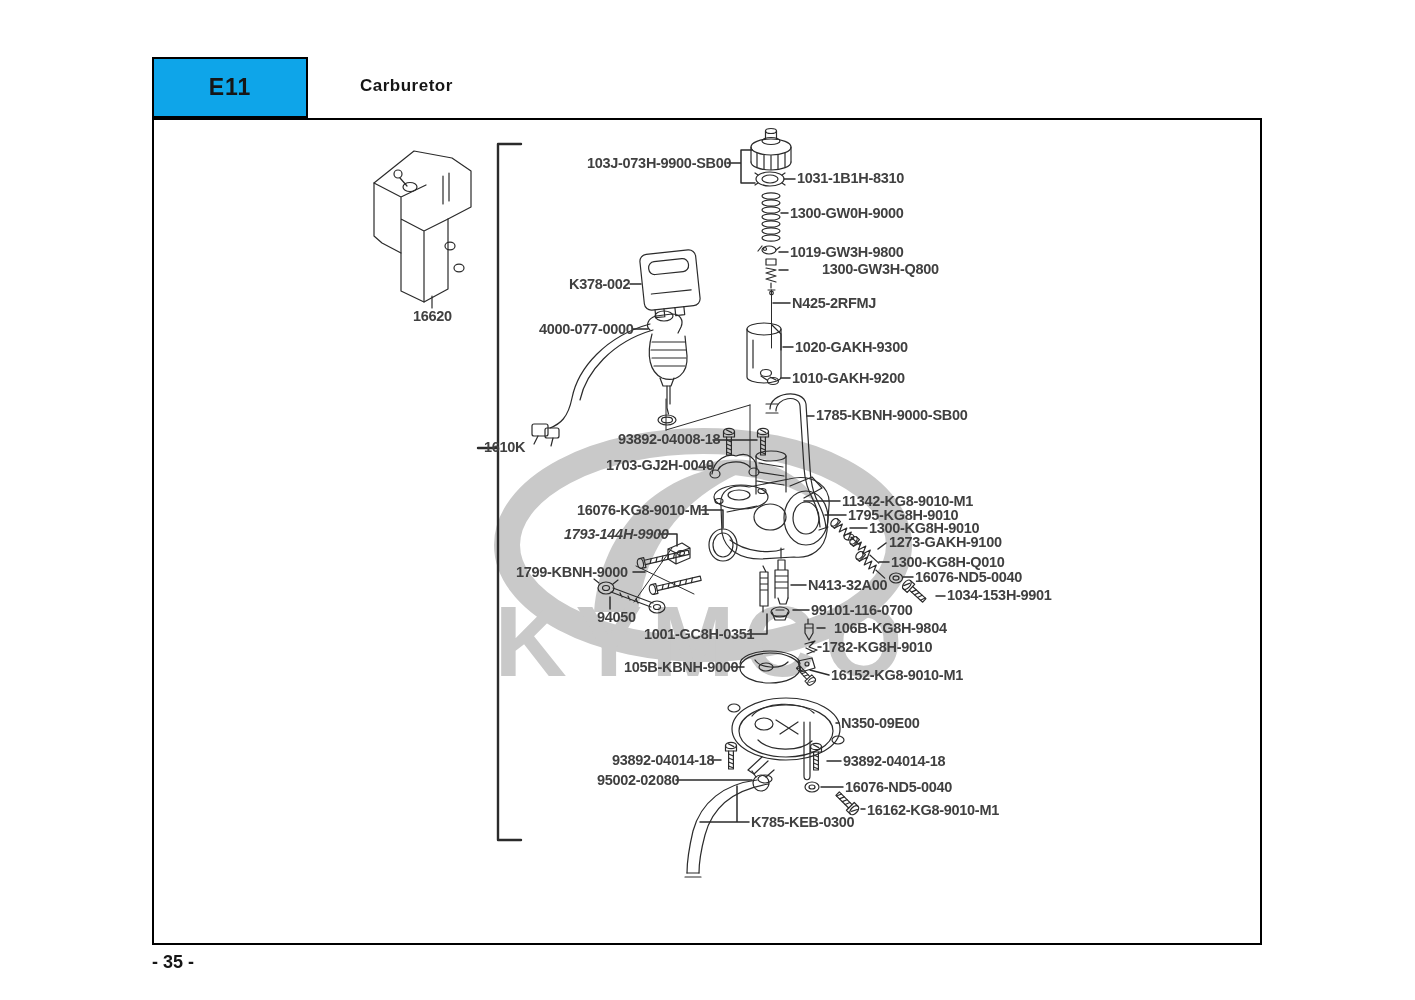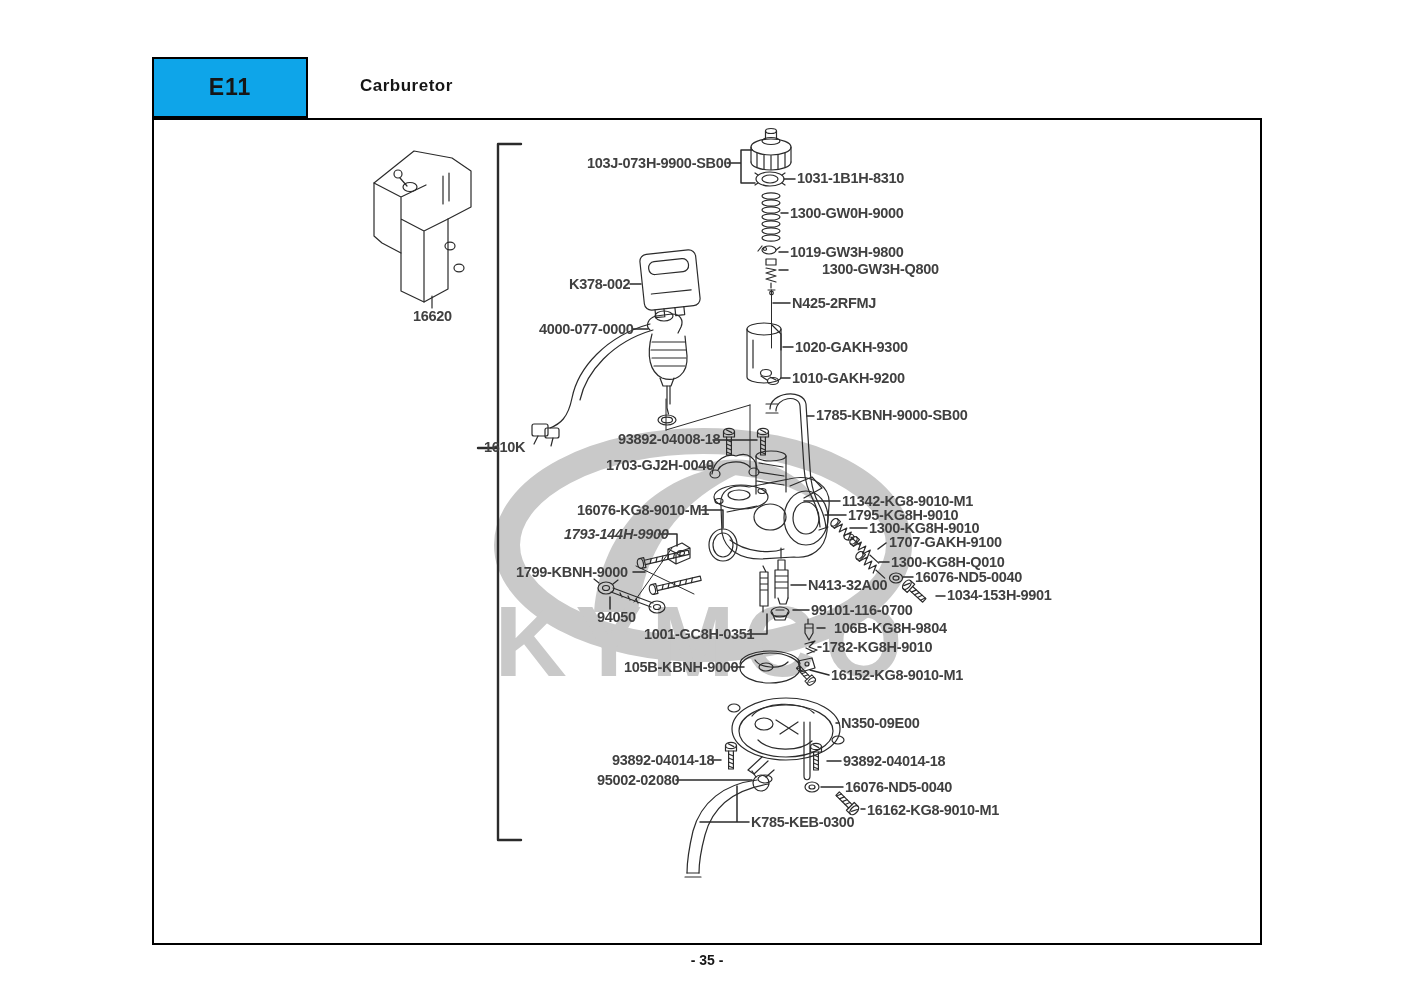--- a/index.html
+++ b/index.html
@@ -7,22 +7,22 @@
        font-family:"Liberation Sans",sans-serif;color:#161616;}
   .page{position:absolute;inset:0;}
   .main-box{position:absolute;left:152px;top:118px;width:1110px;height:827px;
             border:2px solid #000;box-sizing:border-box;background:transparent;}
   .code-box{position:absolute;left:152px;top:57px;width:156px;height:61px;
             border:2px solid #000;box-sizing:border-box;display:flex;
             align-items:center;justify-content:center;background:#0ea5e9;}
   .code-box span{font-size:23px;font-weight:700;letter-spacing:1px;}
   .doc-title{position:absolute;left:360px;top:76px;font-size:17px;font-weight:700;
              letter-spacing:0.5px;}
-  .page-number{position:absolute;left:152px;top:952px;width:1110px;text-align:center;
-               font-size:14px;font-weight:700;}
+  .page-number{position:absolute;left:152px;top:952px;width:1110px;text-align:left;
+               font-size:18px;font-weight:700;}
   svg.diagram{position:absolute;left:0;top:0;}
   .labels{position:absolute;inset:0;pointer-events:none;}
   .part-label{position:absolute;font-size:14.5px;font-weight:700;color:#404040;
               white-space:nowrap;letter-spacing:-0.3px;line-height:1.1;}
 </style>
 </head>
 <body>
 
 <div class="page">
 
@@ -295,21 +295,21 @@
       <span class="part-label" style="left: 795px; top: 340px;">1020-GAKH-9300</span>
       <span class="part-label" style="left: 792px; top: 371px;">1010-GAKH-9200</span>
       <span class="part-label" style="left: 816px; top: 408px;">1785-KBNH-9000-SB00</span>
       <span class="part-label" style="left: 618px; top: 432px;">93892-04008-18</span>
       <span class="part-label" style="left: 606px; top: 458px;">1703-GJ2H-0040</span>
       <span class="part-label" style="left: 842px; top: 494px;">11342-KG8-9010-M1</span>
       <span class="part-label" style="left: 577px; top: 503px;">16076-KG8-9010-M1</span>
       <span class="part-label" style="left: 848px; top: 508px;">1795-KG8H-9010</span>
       <span class="part-label" style="left: 869px; top: 521px;">1300-KG8H-9010</span>
       <span class="part-label" style="left: 564px; top: 527px; font-style: italic;">1793-144H-9900</span>
-      <span class="part-label" style="left: 889px; top: 535px;">1707-GAKH-9100</span>
+      <span class="part-label" style="left: 889px; top: 535px;">1273-GAKH-9100</span>
       <span class="part-label" style="left: 891px; top: 555px;">1300-KG8H-Q010</span>
       <span class="part-label" style="left: 516px; top: 565px;">1799-KBNH-9000</span>
       <span class="part-label" style="left: 915px; top: 570px;">16076-ND5-0040</span>
       <span class="part-label" style="left: 808px; top: 578px;">N413-32A00</span>
       <span class="part-label" style="left: 947px; top: 588px;">1034-153H-9901</span>
       <span class="part-label" style="left: 811px; top: 603px;">99101-116-0700</span>
       <span class="part-label" style="left: 597px; top: 610px;">94050</span>
       <span class="part-label" style="left: 827px; top: 621px; margin-left: 7px;">106B-KG8H-9804</span>
       <span class="part-label" style="left: 644px; top: 627px; text-align: right;">1001-GC8H-0351</span>
       <span class="part-label" style="left: 822px; top: 640px;">1782-KG8H-9010</span>

